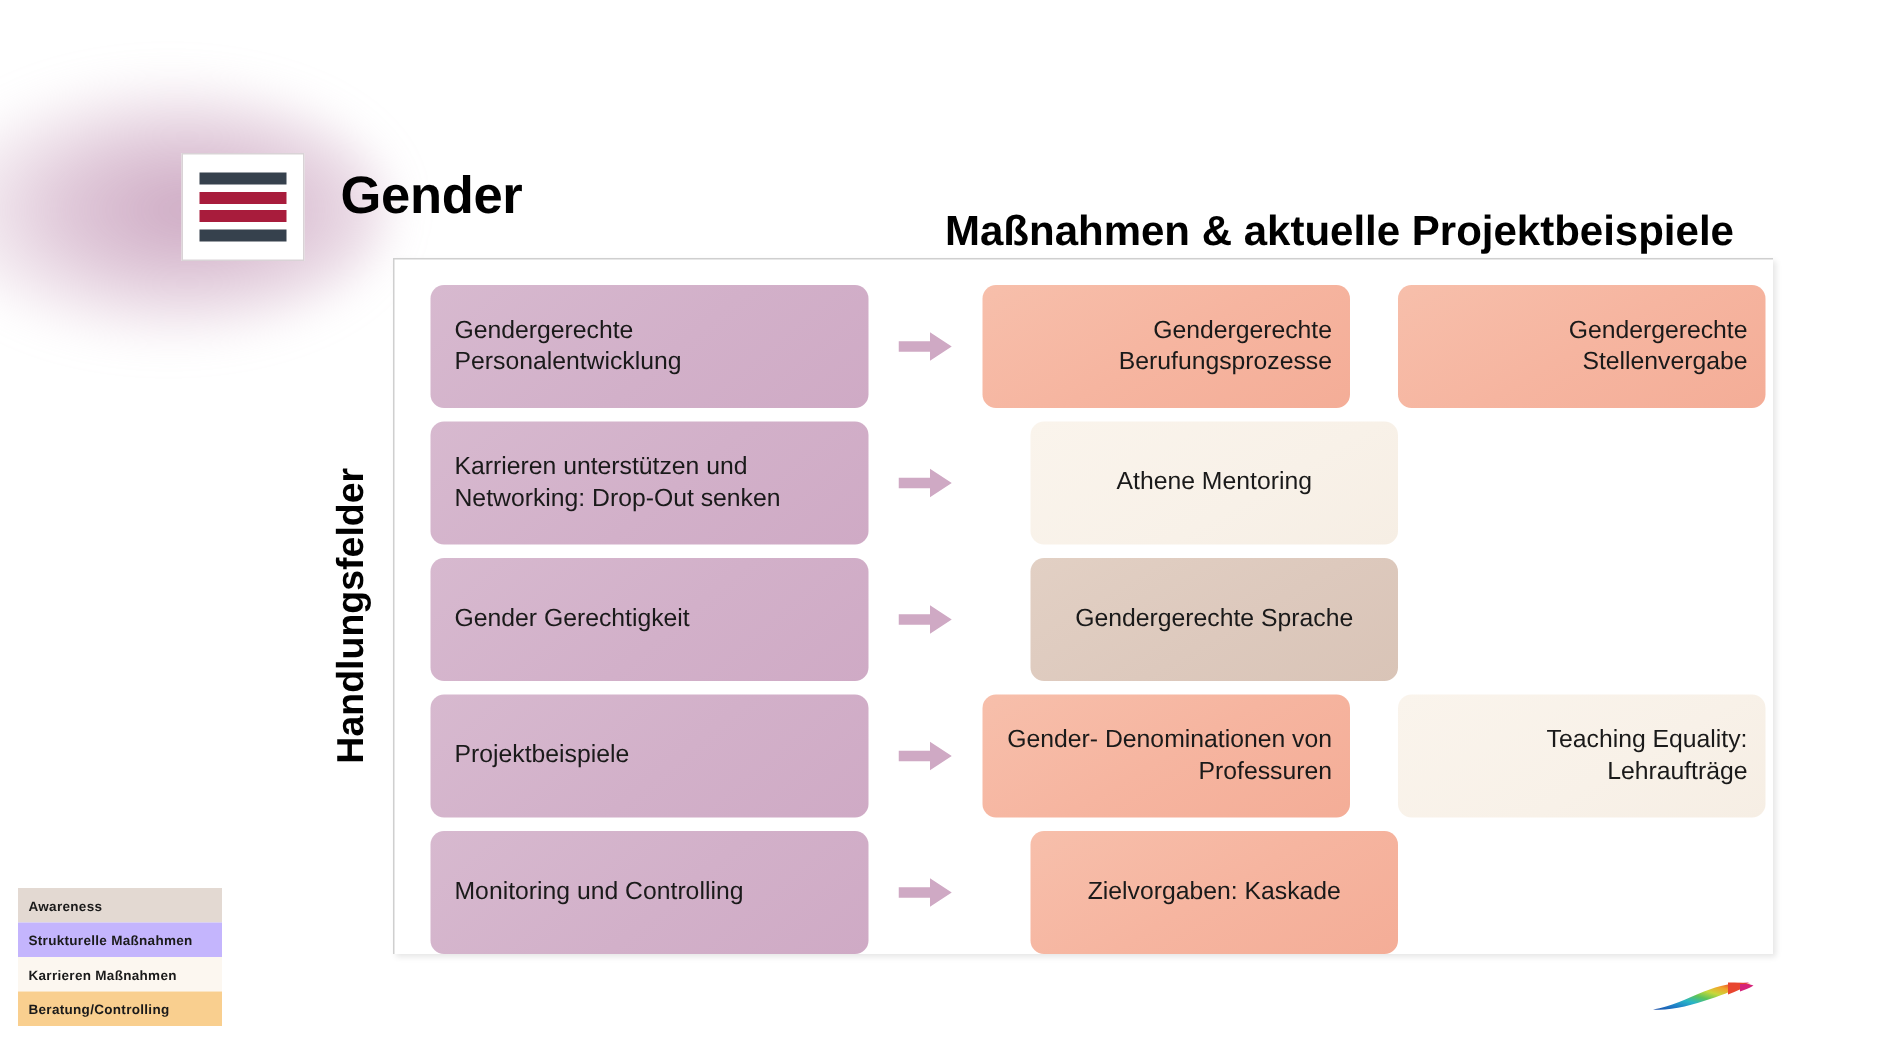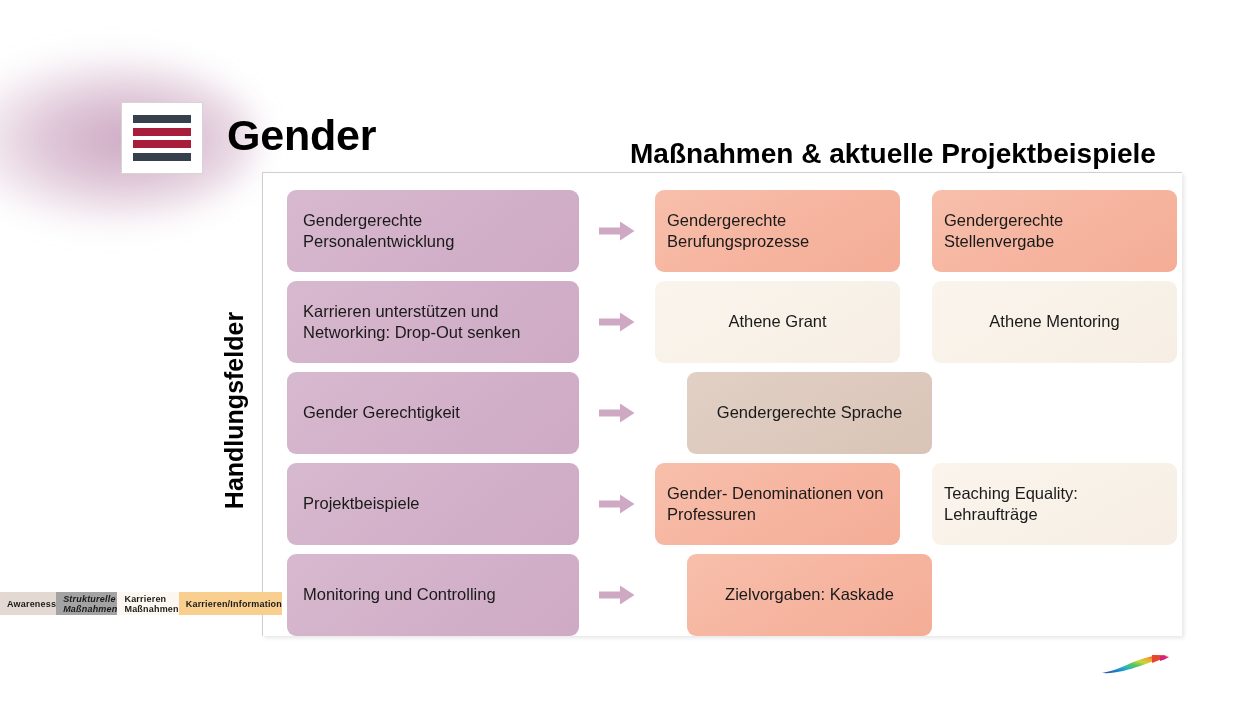--- a/index.html
+++ b/index.html
@@ -60,21 +60,21 @@
     padding: 2px 0;
   }
   .logo-bar { height: 8px; width: 100%; }
   .logo-bar.dark { background: #36414d; }
   .logo-bar.red  { background: #a81c3c; }
 
   #brand-title {
     position: absolute;
     left: 227px;
     top: 111px;
-    font-size: 43px;
+    font-size: 35px;
     font-weight: bold;
     letter-spacing: -0.2px;
     color: #000000;
     white-space: nowrap;
   }
 
   
   #section-heading {
     position: absolute;
     left: 630px;
@@ -163,57 +163,57 @@
     justify-content: center;
   }
   .arrow-icon { display:block; }
 
   
   .cell.measure {
     width: 245px;
     flex: 0 0 245px;
     padding: 0 12px;
     justify-content: center;
-    text-align: left;
+    text-align: right;
   }
   .col-gap { flex: 0 0 32px; }
 
   
   .c-strukturell {
     background: linear-gradient(150deg, #f7bfab 0%, #f6b5a0 50%, #f4ad97 100%);
   }
   .c-personell {
     background: linear-gradient(150deg, #faf4ec 0%, #f8f1e8 60%, #f6eee4 100%);
   }
   .c-awareness {
     background: linear-gradient(150deg, #e2d0c4 0%, #ddc9bd 55%, #d9c4b7 100%);
   }
 
   
   #legend {
     position: absolute;
-    left: 0;
+    left: 12px;
     top: 592px;
     width: 136px;
     display: flex;
-    flex-direction: row;
+    flex-direction: column;
   }
   .legend-item {
     height: 23px;
     display: flex;
     align-items: center;
     padding-left: 7px;
     font-size: 9px;
     font-weight: bold;
     color: #1a1a1a;
     letter-spacing: 0.2px;
     box-sizing: border-box;
   }
   .lg-awareness   { background: #e3d9d2; }
-  .lg-strukturell { background: #a3a3a3; font-style: italic; }
+  .lg-strukturell { background: #c4b5fd; }
   .lg-personell   { background: #fcf7f0; }
   .lg-beratung    { background: #f9cf8f; }
 
   
   #rainbow-mark {
     position: absolute;
     left: 1100px;
     top: 652px;
     width: 72px;
     height: 26px;
@@ -257,21 +257,20 @@
     <div class="cell measure c-strukturell">Gendergerechte Stellenvergabe</div>
   </div>
 
   <div class="row">
     <div class="cell field">Karrieren unterstützen und Networking: Drop-Out senken</div>
     <div class="arrow-gap">
       <svg class="arrow-icon" width="36" height="20" viewBox="0 0 36 20" aria-hidden="true">
         <path d="M0 6.5 H21 V0.5 L35.5 10 L21 19.5 V13.5 H0 Z" fill="#cfa9c4"></path>
       </svg>
     </div>
-    <div class="cell measure c-personell">Athene Grant</div>
     <div class="col-gap"></div>
     <div class="cell measure c-personell">Athene Mentoring</div>
   </div>
 
   <div class="row">
     <div class="cell field">Gender Gerechtigkeit</div>
     <div class="arrow-gap">
       <svg class="arrow-icon" width="36" height="20" viewBox="0 0 36 20" aria-hidden="true">
         <path d="M0 6.5 H21 V0.5 L35.5 10 L21 19.5 V13.5 H0 Z" fill="#cfa9c4"></path>
       </svg>
@@ -302,21 +301,21 @@
     <div class="col-gap"></div>
     <div class="cell measure c-strukturell">Zielvorgaben: Kaskade</div>
   </div>
 
 </div>
 
 <div id="legend">
   <div class="legend-item lg-awareness">Awareness</div>
   <div class="legend-item lg-strukturell">Strukturelle Maßnahmen</div>
   <div class="legend-item lg-personell">Karrieren Maßnahmen</div>
-  <div class="legend-item lg-beratung">Karrieren/Information</div>
+  <div class="legend-item lg-beratung">Beratung/Controlling</div>
 </div>
 
 <div id="rainbow-mark">
   <svg width="72" height="26" viewBox="0 0 72 26" aria-hidden="true">
     <defs>
       <linearGradient id="rbw" x1="0" y1="1" x2="1" y2="0">
         <stop offset="0.00" stop-color="#1b4fa8"></stop>
         <stop offset="0.18" stop-color="#1f7fc8"></stop>
         <stop offset="0.34" stop-color="#29b5c6"></stop>
         <stop offset="0.48" stop-color="#5cc45a"></stop>

